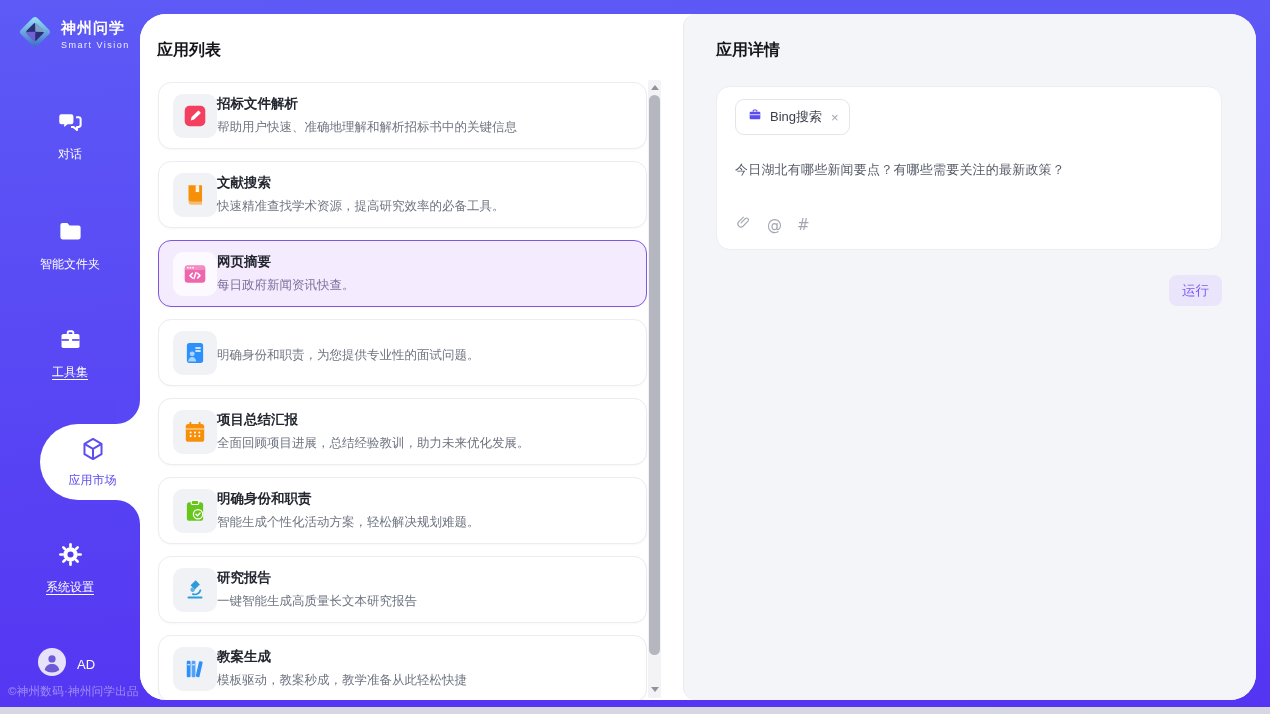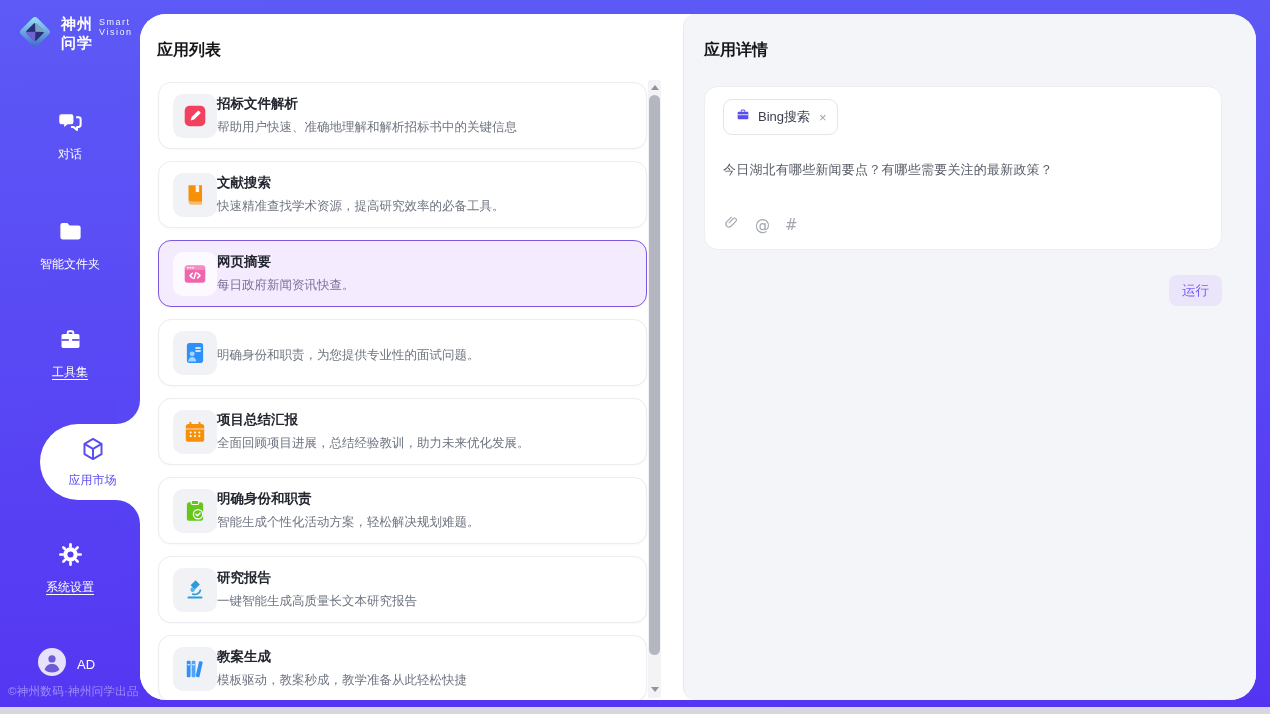--- a/index.html
+++ b/index.html
@@ -7,21 +7,21 @@
   body {
     font-family:"Liberation Sans","DejaVu Sans",sans-serif;
     position:relative;
     background:linear-gradient(178deg, var(--sidebar-top,#5D5AF6) 0%, var(--sidebar-bottom,#5434F2) 100%);
   }
   .bottom-strip { position:absolute; left:0; right:0; bottom:0; height:7px; background:#D7D7E1; }
 
   
   .sidebar { position:absolute; left:0; top:0; width:140px; height:707px; }
   .logo { position:absolute; left:16px; top:13px; display:flex; align-items:center; gap:7px; }
-  .logo-text { display:flex; flex-direction:row; color:#fff; }
+  .logo-text { display:flex; flex-direction:column; color:#fff; }
   .logo-name { font-size:15px; font-weight:700; letter-spacing:1px; }
   .logo-sub { font-size:9px; letter-spacing:1.5px; opacity:.9; margin-top:2px; }
 
   .nav-item { position:absolute; left:0; width:140px; display:flex; flex-direction:column; align-items:center; gap:7px; color:#fff; cursor:pointer; }
   .nav-item .label { font-size:12px; }
   .nav-item.underlined .label { text-decoration:underline; text-underline-offset:3px; }
 
   .market-tab { position:absolute; left:40px; top:424px; width:115px; height:76px; background:#fff; border-radius:38px 0 0 38px; display:flex; flex-direction:column; align-items:center; justify-content:center; gap:5px; cursor:pointer; }
   .market-tab .label { font-size:12px; color:var(--brand-purple,#5B4DF0); padding-right:10px; }
   .market-tab svg { margin-right:10px; }
@@ -54,21 +54,21 @@
   
   .scrollbar { position:absolute; left:508px; top:66px; width:13px; height:618px; background:#F3F3F6; border-radius:2px; }
   .scroll-arrow { position:absolute; left:0; width:13px; height:14px; display:flex; align-items:center; justify-content:center; cursor:pointer; }
   .scroll-arrow.up { top:0; }
   .scroll-arrow.down { bottom:2px; }
   .tri-up { width:0; height:0; border-left:4px solid transparent; border-right:4px solid transparent; border-bottom:5px solid #8E939E; }
   .tri-down { width:0; height:0; border-left:4px solid transparent; border-right:4px solid transparent; border-top:5px solid #8E939E; }
   .scroll-thumb { position:absolute; left:1px; top:15px; width:11px; height:560px; background:#B4B7BF; border-radius:6px; cursor:grab; }
 
   
-  .detail-panel { flex:1; background:#F4F5F8; border-left:1px solid #E9E9EF; position:relative; padding:26px 34px 0 20px;border-radius:13px; }
+  .detail-panel { flex:1; background:#F4F5F8; border-left:1px solid #E9E9EF; position:relative; padding:26px 34px 0 32px;border-radius:13px; }
   .input-card { margin-top:25px; height:164px; background:#fff; border:1px solid #EDEDF2; border-radius:14px; padding:12px 18px 14px; display:flex; flex-direction:column; }
   .tool-tag { display:inline-flex; align-items:center; gap:7px; height:36px; padding:0 10px 0 11px; border:1px solid #E4E4EA; border-radius:9px; background:#fff; align-self:flex-start; cursor:default; }
   .tool-tag .tag-label { font-size:13px; color:#3A3F4B; }
   .tag-close { font-size:13px; color:#9CA3AF; margin-left:2px; cursor:pointer; line-height:1; }
   .query-text { margin-top:26px; font-size:13px; color:#565B66; letter-spacing:.2px; }
   .attach-row { margin-top:auto; display:flex; align-items:center; gap:15px; color:#A3A7B0; }
   .attach-glyph { font-size:15px; color:#A3A7B0; cursor:pointer; font-family:"DejaVu Sans",sans-serif; }
   .run-row { margin-top:25px; display:flex; justify-content:flex-end;font-family:Liberation Mono, monospace; }
   .run-button { min-width:51px; height:31px; padding:0 13px; border:none; border-radius:8px; background:var(--run-bg,#EBE5FC); color:var(--run-text,#7A5AF8); font-size:13.5px; cursor:pointer; font-family:inherit; }
 </style>

